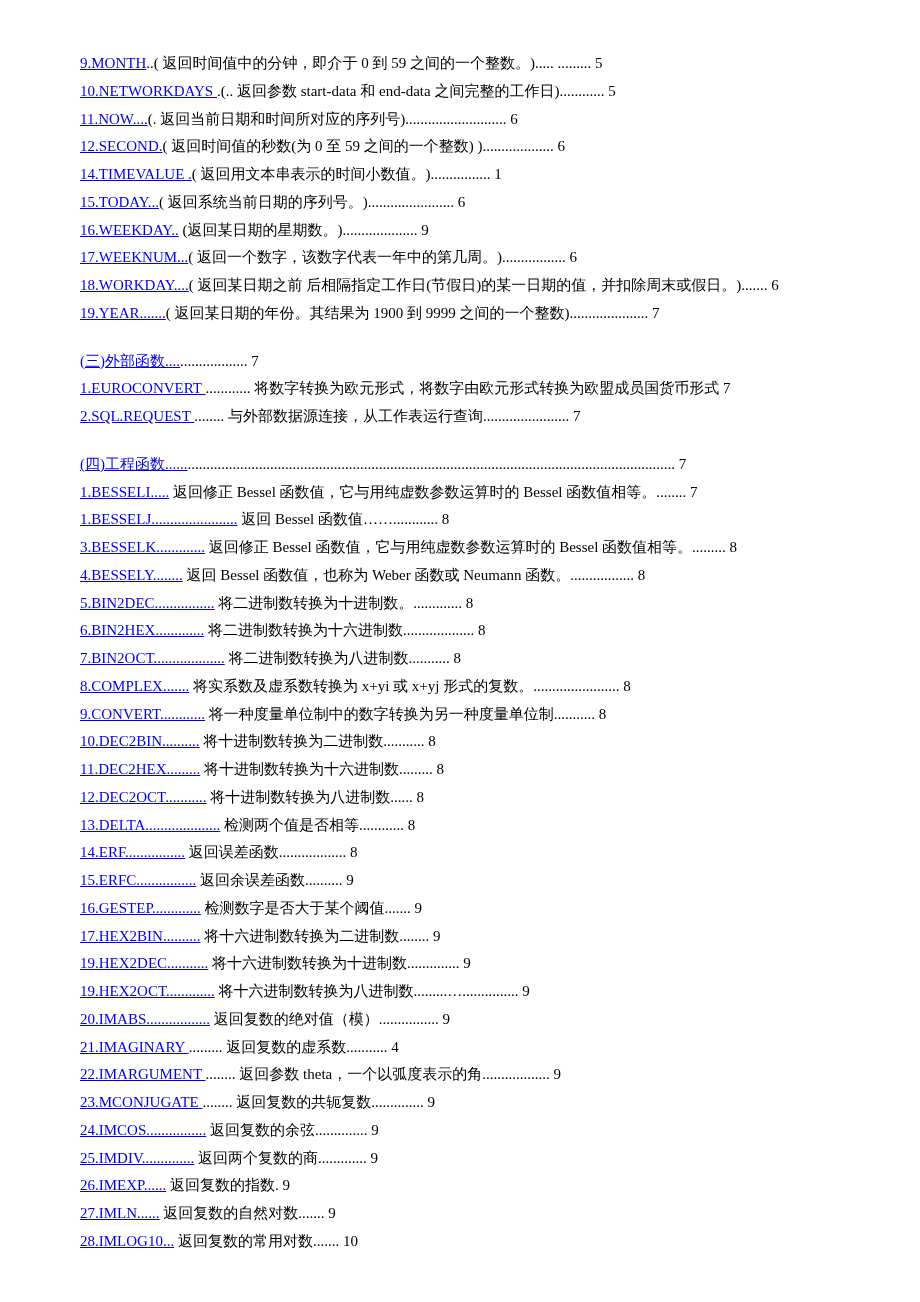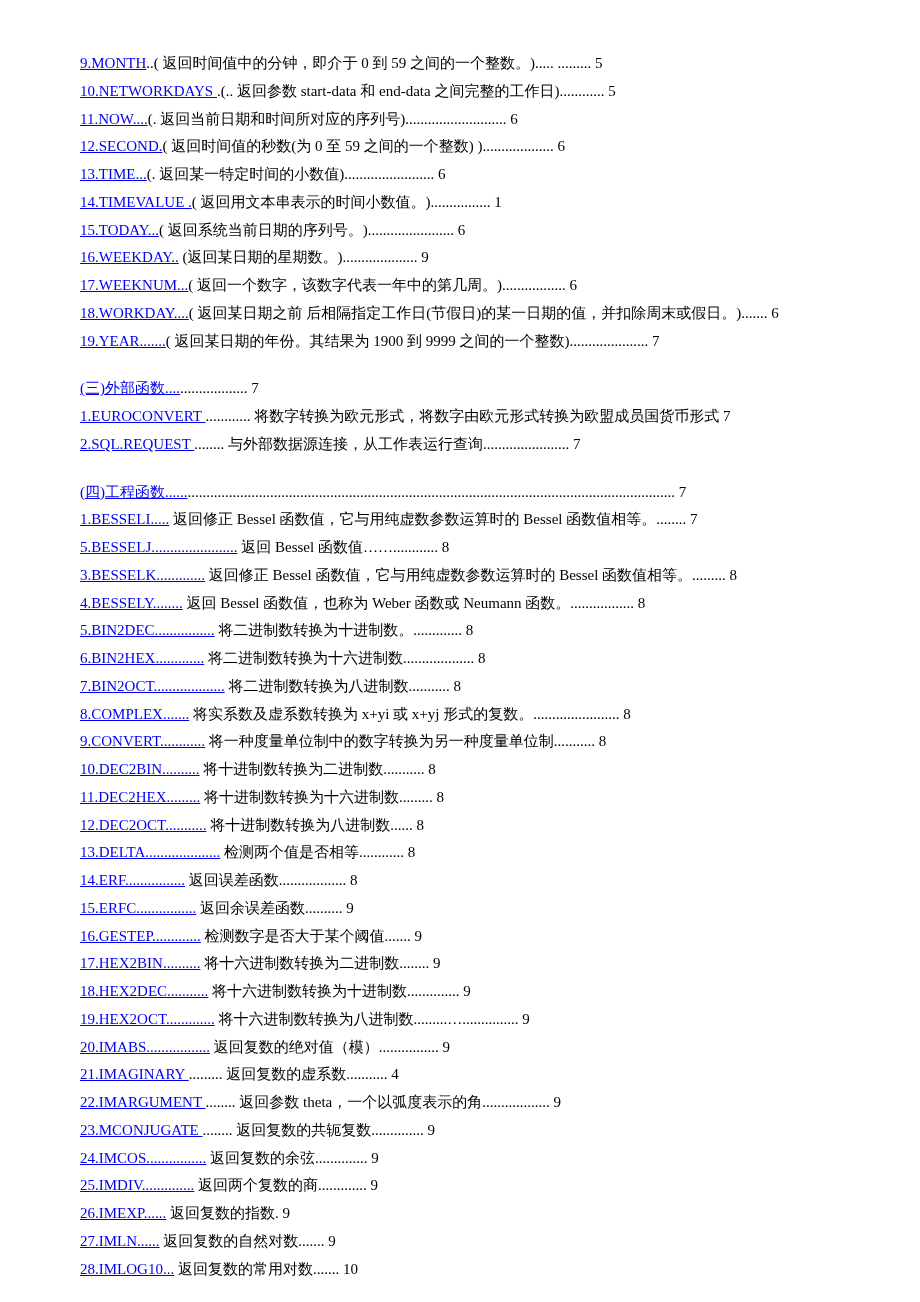--- a/index.html
+++ b/index.html
@@ -34,51 +34,50 @@
   }
 </style>
 </head>
 <body>
 
 <div id="container">
     <div class="entry"><span class="link">9.MONTH</span><span class="desc">..(  返回时间值中的分钟，即介于 0 到 59 之间的一个整数。)..... ......... 5</span></div>
     <div class="entry"><span class="link">10.NETWORKDAYS </span><span class="desc">.(..  返回参数 start-data  和 end-data  之间完整的工作日)............ 5</span></div>
     <div class="entry"><span class="link">11.NOW....</span><span class="desc">(.  返回当前日期和时间所对应的序列号)........................... 6</span></div>
     <div class="entry"><span class="link">12.SECOND.</span><span class="desc">(  返回时间值的秒数(为 0 至 59  之间的一个整数) )................... 6</span></div>
-    <div class="entry"><span class="link">13.TIME...</span><span class="desc">(.  返回某一特定时间的小数值)........................ 6</span></div>
     <div class="entry"><span class="link">14.TIMEVALUE .</span><span class="desc">(  返回用文本串表示的时间小数值。)................ 1</span></div>
     <div class="entry"><span class="link">15.TODAY...</span><span class="desc">(  返回系统当前日期的序列号。)....................... 6</span></div>
     <div class="entry"><span class="link">16.WEEKDAY..</span><span class="desc"> (返回某日期的星期数。).................... 9</span></div>
     <div class="entry"><span class="link">17.WEEKNUM...</span><span class="desc">(  返回一个数字，该数字代表一年中的第几周。)................. 6</span></div>
     <div class="entry"><span class="link">18.WORKDAY....</span><span class="desc">(  返回某日期之前  后相隔指定工作日(节假日)的某一日期的值，并扣除周末或假日。)....... 6</span></div>
     <div class="entry"><span class="link">19.YEAR.......</span><span class="desc">(  返回某日期的年份。其结果为 1900  到 9999  之间的一个整数)..................... 7</span></div>
     <div class="section-gap"></div>
     <div class="entry section-head"><span class="link">(三)外部函数....</span><span class="desc">.................. 7</span></div>
     <div class="entry"><span class="link">1.EUROCONVERT </span><span class="desc">............  将数字转换为欧元形式，将数字由欧元形式转换为欧盟成员国货币形式    7</span></div>
     <div class="entry"><span class="link">2.SQL.REQUEST </span><span class="desc">........  与外部数据源连接，从工作表运行查询....................... 7</span></div>
     <div class="section-gap"></div>
     <div class="entry section-head"><span class="link">(四)工程函数......</span><span class="desc">..................................................................................................................................  7</span></div>
     <div class="entry"><span class="link">1.BESSELI.....</span><span class="desc"> 返回修正 Bessel  函数值，它与用纯虚数参数运算时的 Bessel  函数值相等。........ 7</span></div>
-    <div class="entry"><span class="link">5.BESSELJ.......................</span><span class="desc">  返回  Bessel  函数值……............ 8</span></div>
+    <div class="entry"><span class="link">1.BESSELJ.......................</span><span class="desc">  返回  Bessel  函数值……............ 8</span></div>
     <div class="entry"><span class="link">3.BESSELK.............</span><span class="desc">  返回修正 Bessel  函数值，它与用纯虚数参数运算时的 Bessel  函数值相等。......... 8</span></div>
     <div class="entry"><span class="link">4.BESSELY........</span><span class="desc">  返回 Bessel  函数值，也称为 Weber  函数或 Neumann  函数。................. 8</span></div>
     <div class="entry"><span class="link">5.BIN2DEC................</span><span class="desc">  将二进制数转换为十进制数。............. 8</span></div>
     <div class="entry"><span class="link">6.BIN2HEX.............</span><span class="desc">  将二进制数转换为十六进制数................... 8</span></div>
     <div class="entry"><span class="link">7.BIN2OCT...................</span><span class="desc">  将二进制数转换为八进制数........... 8</span></div>
     <div class="entry"><span class="link">8.COMPLEX.......</span><span class="desc">  将实系数及虚系数转换为  x+yi  或  x+yj  形式的复数。....................... 8</span></div>
     <div class="entry"><span class="link">9.CONVERT............</span><span class="desc">  将一种度量单位制中的数字转换为另一种度量单位制........... 8</span></div>
     <div class="entry"><span class="link">10.DEC2BIN..........</span><span class="desc">  将十进制数转换为二进制数........... 8</span></div>
     <div class="entry"><span class="link">11.DEC2HEX.........</span><span class="desc">  将十进制数转换为十六进制数......... 8</span></div>
     <div class="entry"><span class="link">12.DEC2OCT...........</span><span class="desc">  将十进制数转换为八进制数...... 8</span></div>
     <div class="entry"><span class="link">13.DELTA....................</span><span class="desc">  检测两个值是否相等............ 8</span></div>
     <div class="entry"><span class="link">14.ERF................</span><span class="desc">  返回误差函数.................. 8</span></div>
     <div class="entry"><span class="link">15.ERFC................</span><span class="desc">  返回余误差函数.......... 9</span></div>
     <div class="entry"><span class="link">16.GESTEP.............</span><span class="desc">  检测数字是否大于某个阈值....... 9</span></div>
     <div class="entry"><span class="link">17.HEX2BIN..........</span><span class="desc">  将十六进制数转换为二进制数........ 9</span></div>
-    <div class="entry"><span class="link">18.HEX2DEC...........</span><span class="desc">    将十六进制数转换为十进制数.............. 9</span></div>
+    <div class="entry"><span class="link">19.HEX2DEC...........</span><span class="desc">    将十六进制数转换为十进制数.............. 9</span></div>
     <div class="entry"><span class="link">19.HEX2OCT.............</span><span class="desc">  将十六进制数转换为八进制数.........…............... 9</span></div>
     <div class="entry"><span class="link">20.IMABS.................</span><span class="desc">  返回复数的绝对值（模）................ 9</span></div>
     <div class="entry"><span class="link">21.IMAGINARY </span><span class="desc">.........  返回复数的虚系数........... 4</span></div>
     <div class="entry"><span class="link">22.IMARGUMENT </span><span class="desc">........  返回参数  theta，一个以弧度表示的角.................. 9</span></div>
     <div class="entry"><span class="link">23.MCONJUGATE </span><span class="desc">........  返回复数的共轭复数.............. 9</span></div>
     <div class="entry"><span class="link">24.IMCOS................</span><span class="desc">  返回复数的余弦.............. 9</span></div>
     <div class="entry"><span class="link">25.IMDIV..............</span><span class="desc">  返回两个复数的商............. 9</span></div>
     <div class="entry"><span class="link">26.IMEXP......</span><span class="desc">  返回复数的指数. 9</span></div>
     <div class="entry"><span class="link">27.IMLN......</span><span class="desc">  返回复数的自然对数....... 9</span></div>
     <div class="entry"><span class="link">28.IMLOG10...</span><span class="desc">  返回复数的常用对数....... 10</span></div>

